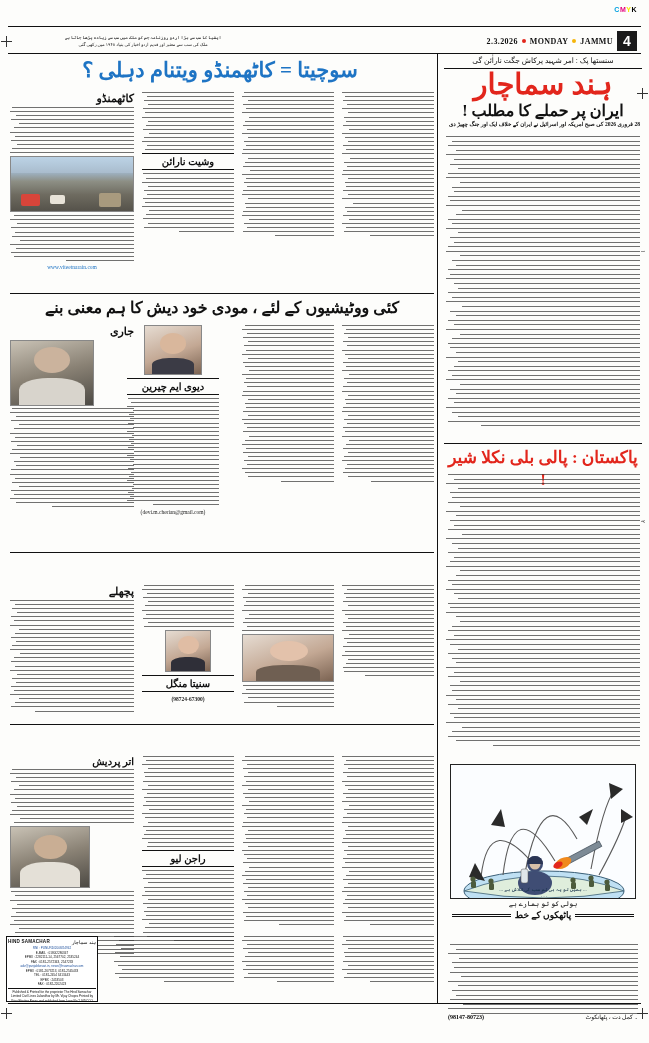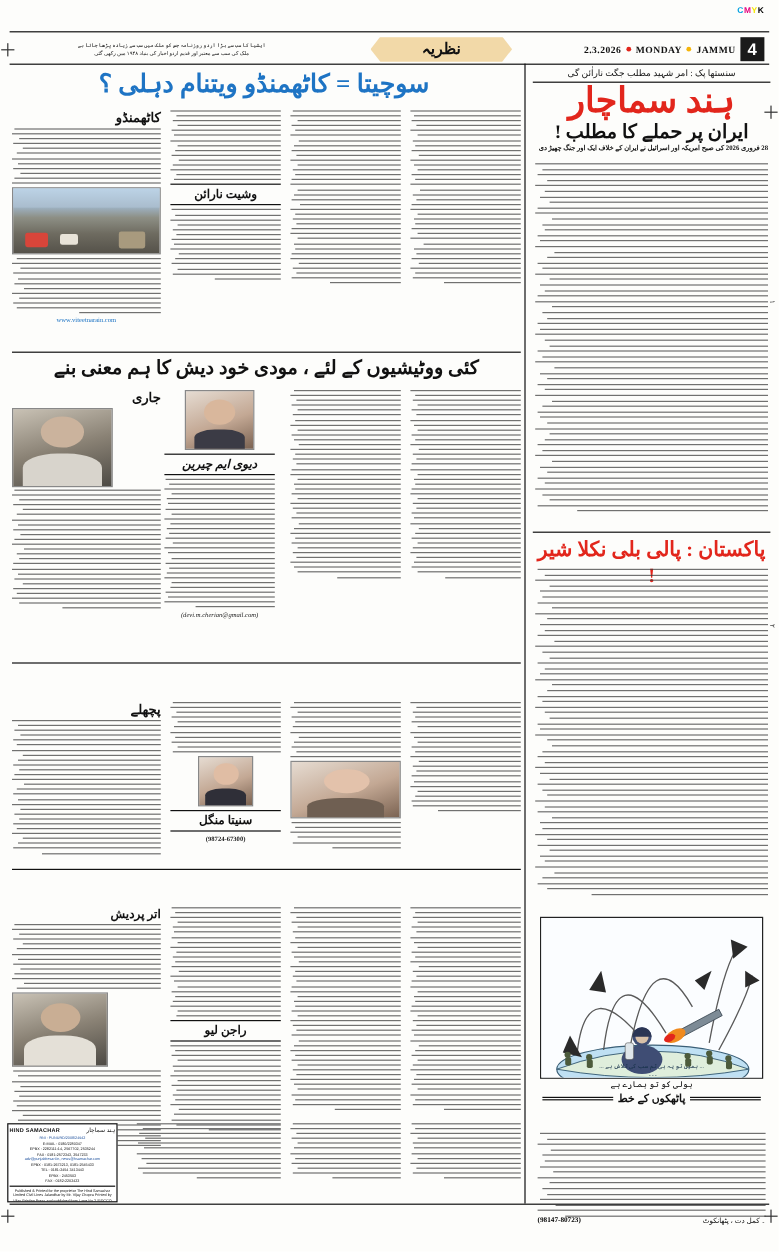--- a/index.html
+++ b/index.html
@@ -133,23 +133,20 @@
 
   <div class="cmyk">
     <i class="c-c">C</i><i class="c-m">M</i><i class="c-y">Y</i><i class="c-k">K</i>
   </div>
 
   <div class="topbar">
     <div class="masthead-left">
       <div>ایشیا کا سب سے بڑا اردو روزنامہ جس کو ملک میں سب سے زیادہ پڑھا جاتا ہے</div>
       <div>ملک کی سب سے معتبر اور قدیم اردو اخبار کی بنیاد ۱۹۴۸ میں رکھی گئی</div>
     </div>
-    <div style="flex:1;display:flex;justify-content:center;">
-      <div class="nazaria-badge">نظریہ</div>
-    </div>
     <div class="dateline">
       <span>2.3.2026</span>
       <span class="dot-red"></span>
       <span>MONDAY</span>
       <span class="dot-yel"></span>
       <span>JAMMU</span>
       <span class="pagenum">4</span>
     </div>
   </div>
 
@@ -404,21 +401,21 @@
           <span style="width:99%"></span>
         <span style="width:93%"></span>
           <span style="width:98%"></span>
           <span style="width:95%"></span>
           <span style="width:100%"></span>
         <span style="width:97%"></span>
           <span style="width:94%"></span>
           <span style="width:58%"></span>
       </div>
     </div>
-    <div style="position:absolute;right:205px;top:0;width:92px;font-style:italic;">
+    <div style="position:absolute;right:215px;top:0;width:92px;">
       <div class="photo woman" style="height:50px;width:58px;margin:0 auto 3px;position:relative;">
         <div style="position:absolute;left:26%;top:14%;width:48%;height:44%;border-radius:50%;background:#d9b79c;"></div>
         <div style="position:absolute;left:12%;bottom:0;width:76%;height:34%;background:#3b3b45;border-radius:40% 40% 0 0;"></div>
       </div>
       <div class="byline-box">دیوی ایم چیرین</div>
       <div class="urdu-lines dense">
         <span style="width:99%"></span>
           <span style="width:96%"></span>
           <span style="width:100%"></span>
           <span style="width:94%"></span>
@@ -848,21 +845,21 @@
           <span style="width:100%"></span>
           <span style="width:97%"></span>
         <span style="width:93%"></span>
           <span style="width:99%"></span>
           <span style="width:96%"></span>
           <span style="width:58%"></span>
       </div>
     </div>
   </div>
 
-  <div style="position:absolute;left:444px;top:56px;width:198px;text-align:center;direction:rtl;font-size:7.5px;color:#111;">سنستھا پک : امر شہید مطلب جگت ناراٰئن گی</div>
+  <div style="position:absolute;left:444px;top:56px;width:198px;text-align:center;direction:rtl;font-size:7.5px;color:#111;">سنستھا پک : امر شہید پرکاش جگت ناراٰئن گی</div>
   <div class="hrule" style="left:444px;width:198px;top:68px;"></div>
 
   <div class="hl-red" style="position:absolute;left:444px;top:68px;width:198px;font-size:29px;line-height:32px;letter-spacing:-1px;">ہند سماچار</div>
 
   <div class="hl-black" style="position:absolute;left:444px;top:101px;width:198px;font-size:16px;line-height:20px;">ایران پر حملے کا مطلب !</div>
 
   <div style="position:absolute;left:446px;top:120px;width:194px;direction:rtl;text-align:justify;font-size:5.6px;line-height:8px;font-weight:bold;color:#111;">28 فروری 2026 کی صبح امریکہ اور اسرائیل نے ایران کے خلاف ایک اور جنگ چھیڑ دی</div>
 
   <div class="urdu-lines" style="position:absolute;left:446px;top:136px;width:194px;">
     <span style="width:100%"></span>

